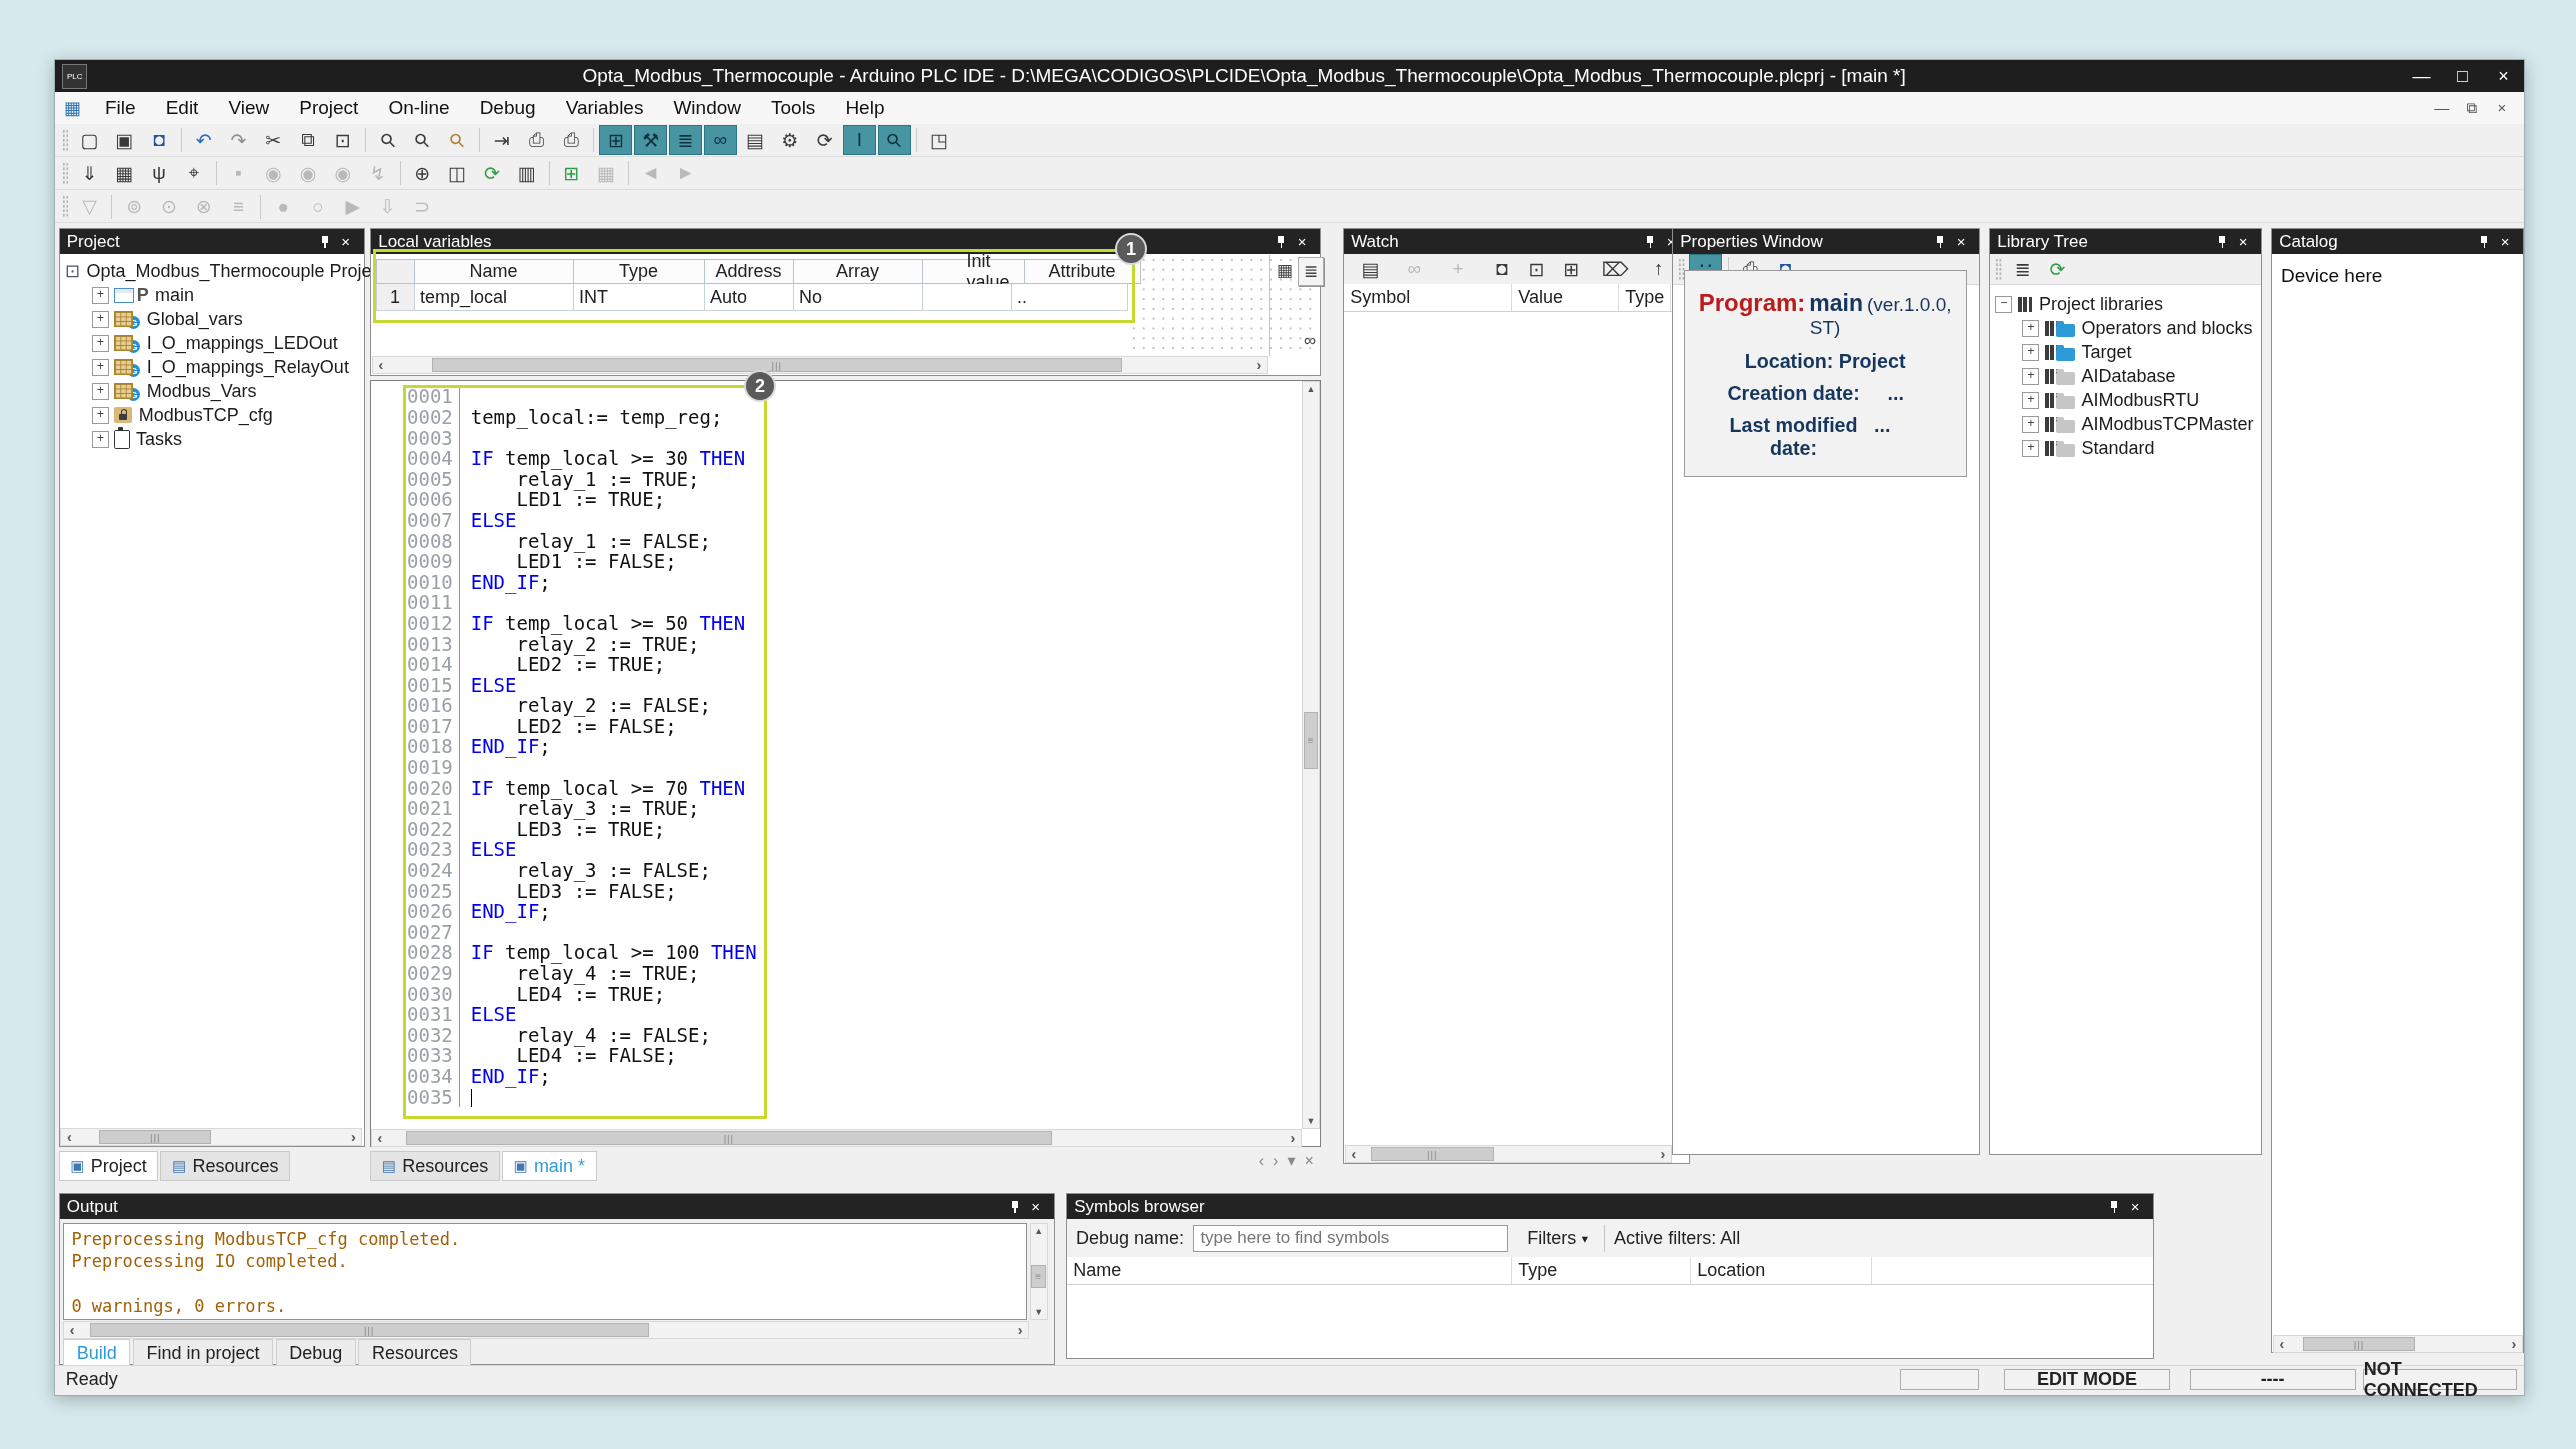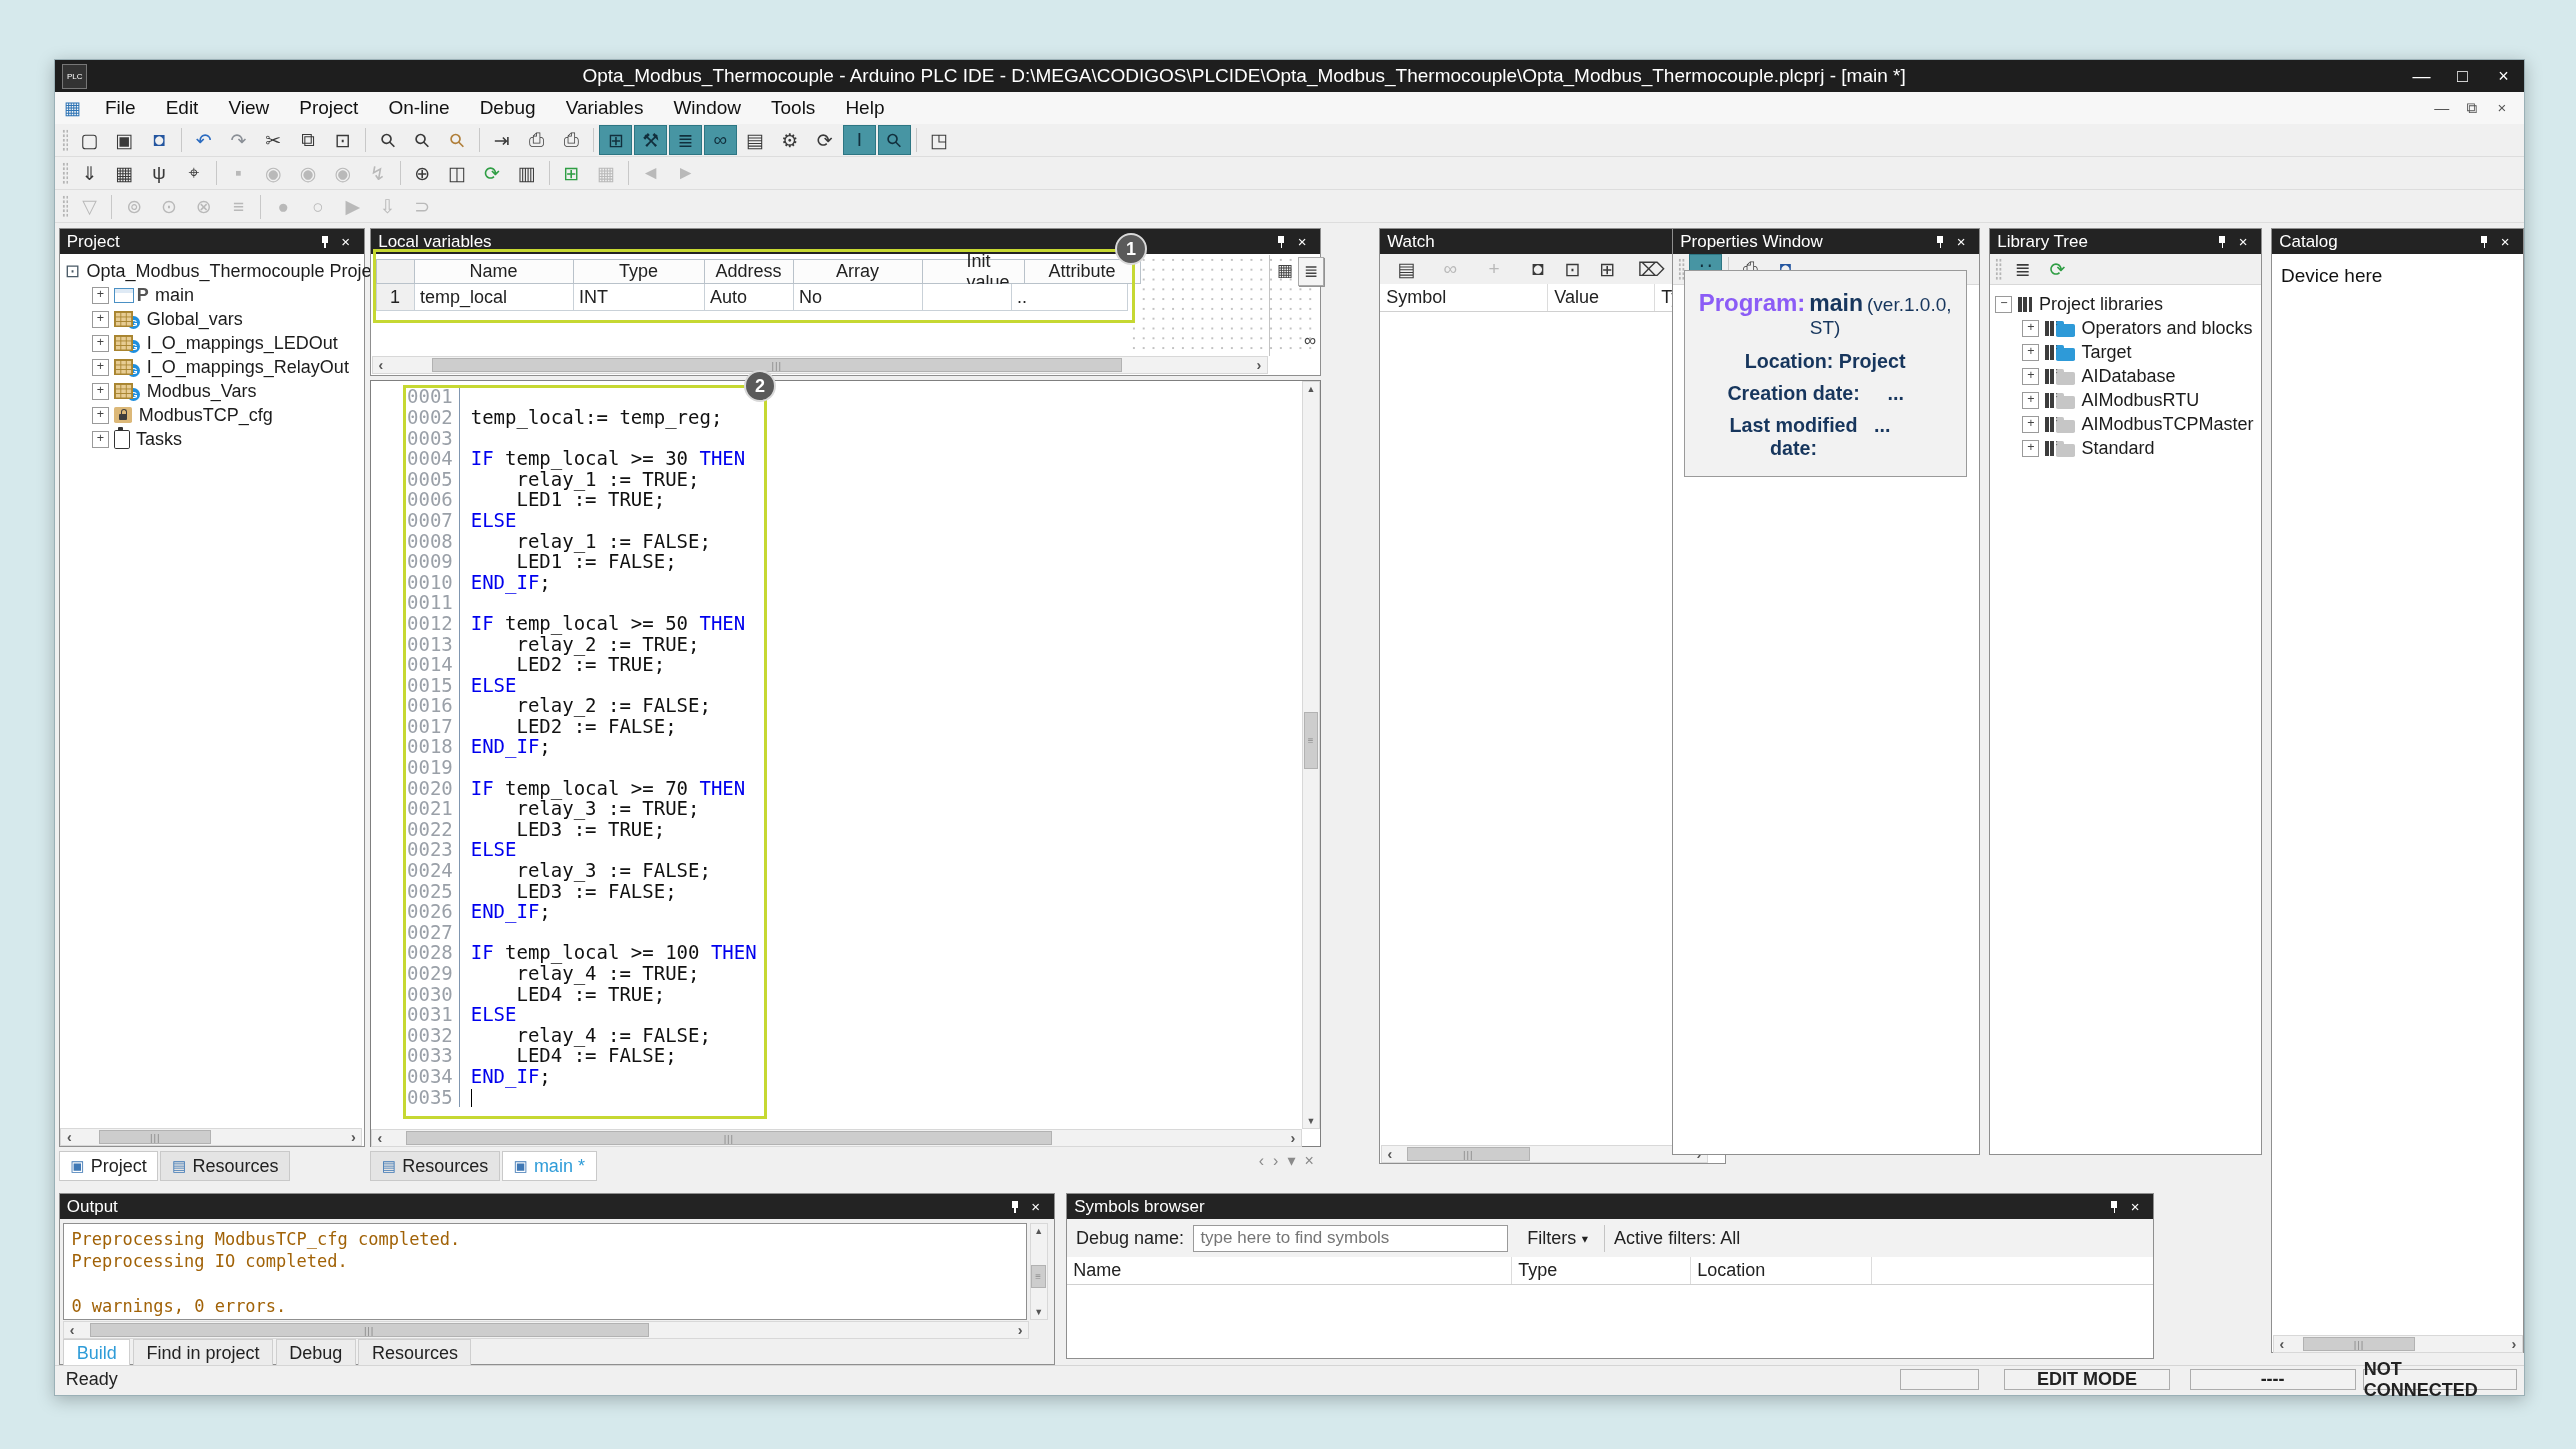--- a/index.html
+++ b/index.html
@@ -108,21 +108,21 @@
   .tab.active{background:#fff;}
   .tab .ticon{font-size:15px;color:#3f78b5;}
   .tab.bluetext{color:#2f9cd8;}
   .tabnav{margin-left:auto;display:flex;gap:9px;color:#8a8a8a;font-size:16px;align-items:center;padding-right:7.2px;}
   
   .ghead{display:flex;font-size:18px;border-bottom:0.9px solid #d0d0d0;background:#fff;}
   .ghead div{height:27px;display:flex;align-items:center;padding-left:6.3px;border-right:0.9px solid #dcdcdc;box-sizing:border-box;}
   
   .pcard{position:absolute;left:10.7px;right:12.5px;top:41px;background:#f2f2f2;border:0.9px solid #9a9a9a;
          padding:18px 5.4px 16px 5.4px;text-align:center;color:#17365d;}
-  .pl1a{color:#8b5cf6;font-weight:bold;font-size:24px;}
+  .pl1a{color:#b91c1c;font-weight:bold;font-size:24px;}
   .pl1b{font-weight:bold;font-size:23px;}
   .pl1c{font-size:19px;}
   .pline2{margin-top:10.7px;font-size:19.7px;font-weight:bold;}
   .prow{display:flex;justify-content:center;margin-top:9px;font-size:19.7px;font-weight:bold;}
   .prow .plab{width:188px;text-align:center;}
   .prow .pval{width:63px;text-align:left;}
   
   .outbox{position:absolute;left:3.6px;top:29px;width:964px;height:97px;background:#fff;border:0.9px solid #8f8f8f;
           box-sizing:border-box;overflow:hidden;}
   .outbox pre{margin:3.6px 0 0 7.2px;font-family:"DejaVu Sans Mono",monospace;font-size:17px;line-height:22.4px;color:#a16207;}
@@ -543,21 +543,21 @@
           <span>main *</span>
         </div>
         <div class="tabnav">
           <span>‹</span>
           <span>›</span>
           <span>▾</span>
           <span>×</span>
         </div>
       </div>
 
-  <div class="panel" style="left:1324px;top:168px;width:347px;height:936px;">
+  <div class="panel" style="left:1288px;top:168px;width:347px;height:936px;">
     <div class="phead">
       <span class="ph-title">Watch</span>
       <span class="ph-btn">
             <span class="pin"></span>
           </span>
       <span class="ph-btn">×</span>
     </div>
     <div style="position:absolute;left:0;top:25px;right:0;height:30px;background:#f0f0f0;border-bottom:0.9px solid #d8d8d8;display:flex;align-items:center;padding-left:1.8px;" id="watch-toolbar">
           <span class="tgrip"></span>
           <span class="tbtn">

